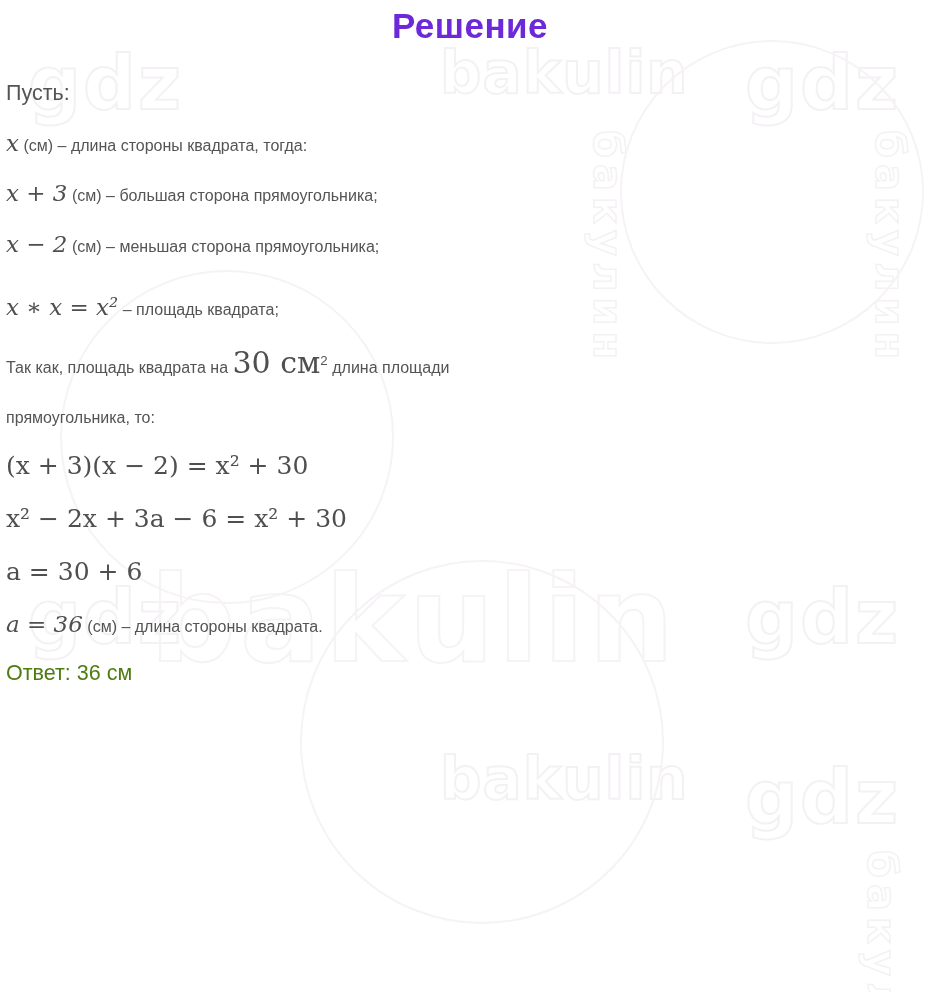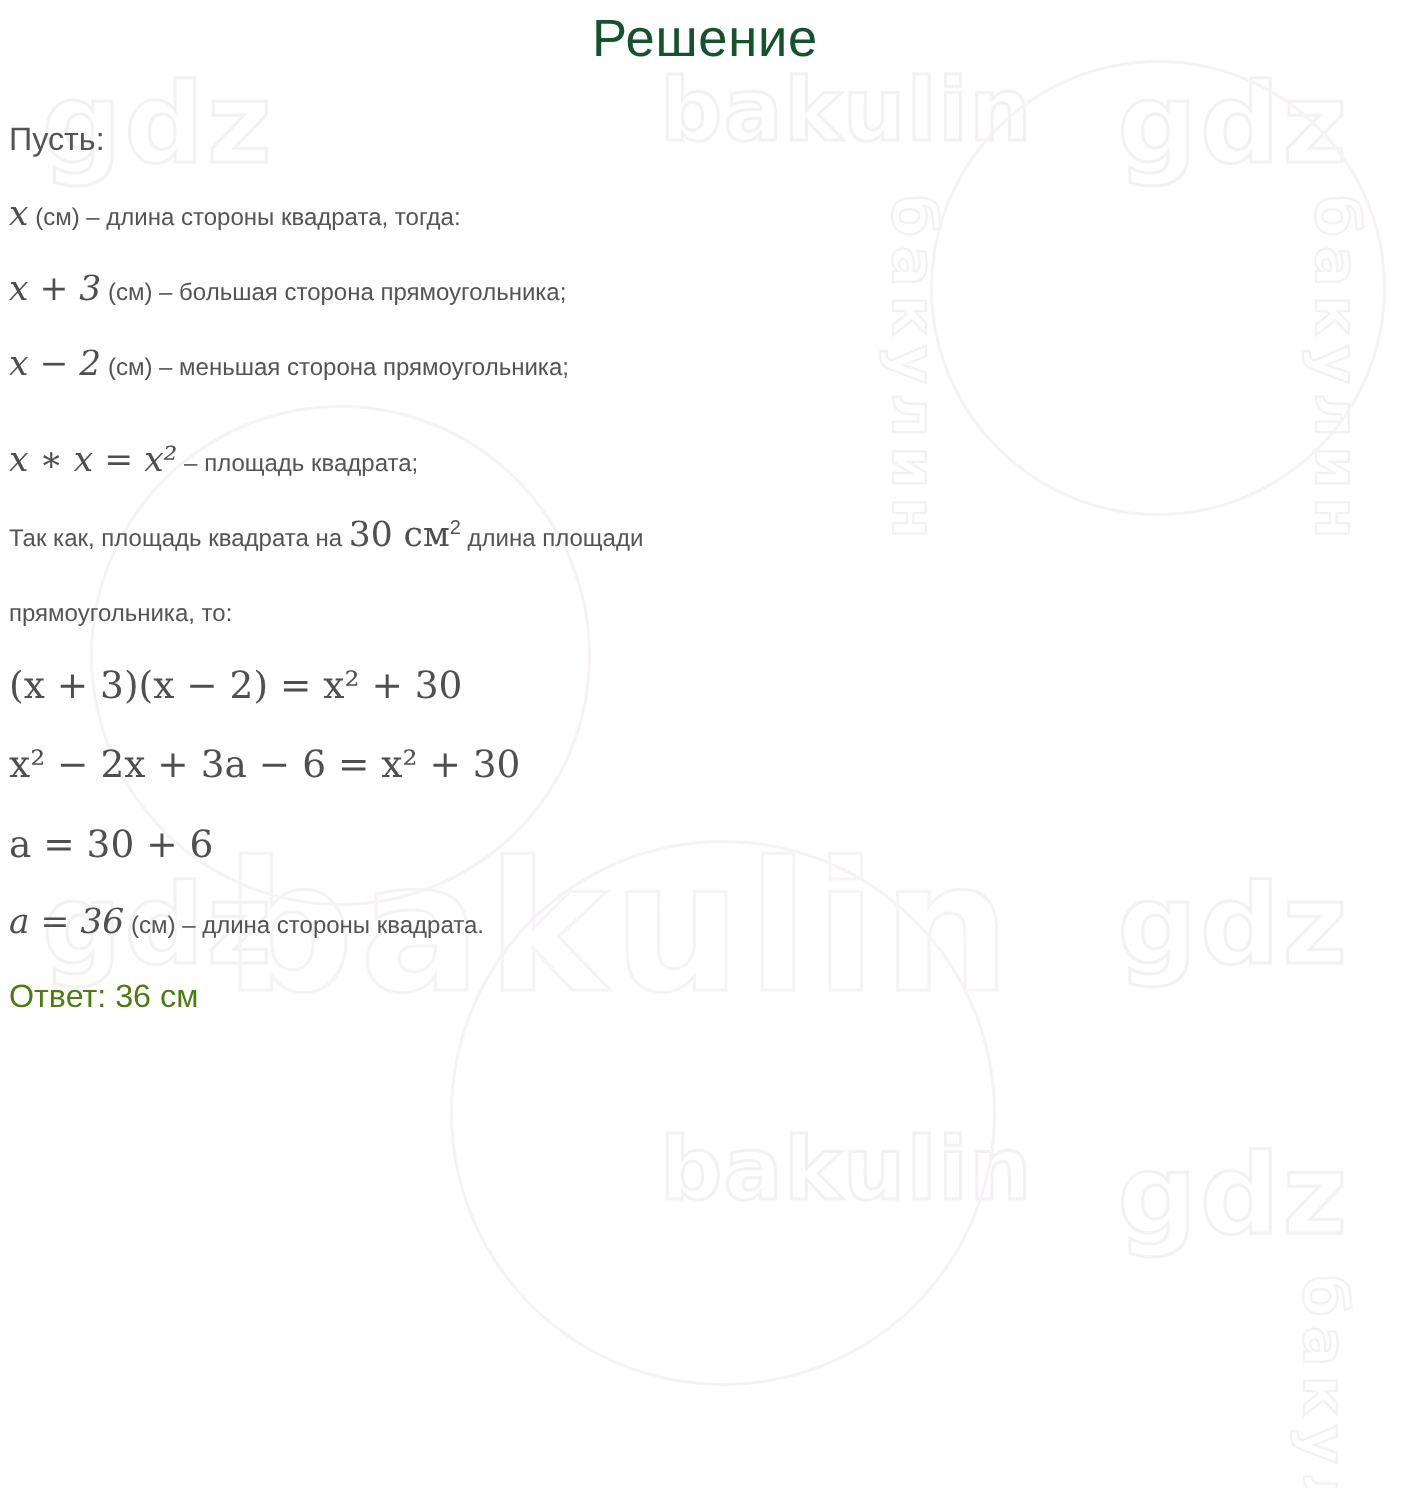--- a/index.html
+++ b/index.html
@@ -61,43 +61,43 @@
   
   #content {
     position: relative;
     z-index: 1;
     padding: 0 6px;
     box-sizing: border-box;
   }
   .page-title {
     text-align: center;
     font-size: 35px;
-    color: #14532d;
+    color: #6d28d9;
     margin: 6px 0 34px 0;
-    font-weight: normal;
+    font-weight: bold;
     letter-spacing: 0.5px;
   }
   .line {
     font-size: 21.5px;
     line-height: 1.28;
     margin: 0 0 21px 0;
     color: #545454;
     white-space: nowrap;
   }
   .gap-before { margin-top: 34px; }
   .math {
     font-family: "DejaVu Serif", serif;
     font-style: italic;
     font-size: 23px;
     color: #4f4f4f;
   }
   .math-up {
     font-family: "DejaVu Serif", serif;
     font-style: normal;
-    font-size: 23px;
+    font-size: 30px;
     color: #4f4f4f;
   }
   sup {
     font-size: 0.62em;
     vertical-align: super;
     font-style: italic;
   }
   sup.upright { font-style: normal; }
   .plain { font-size: 16px; }
   .eq {

